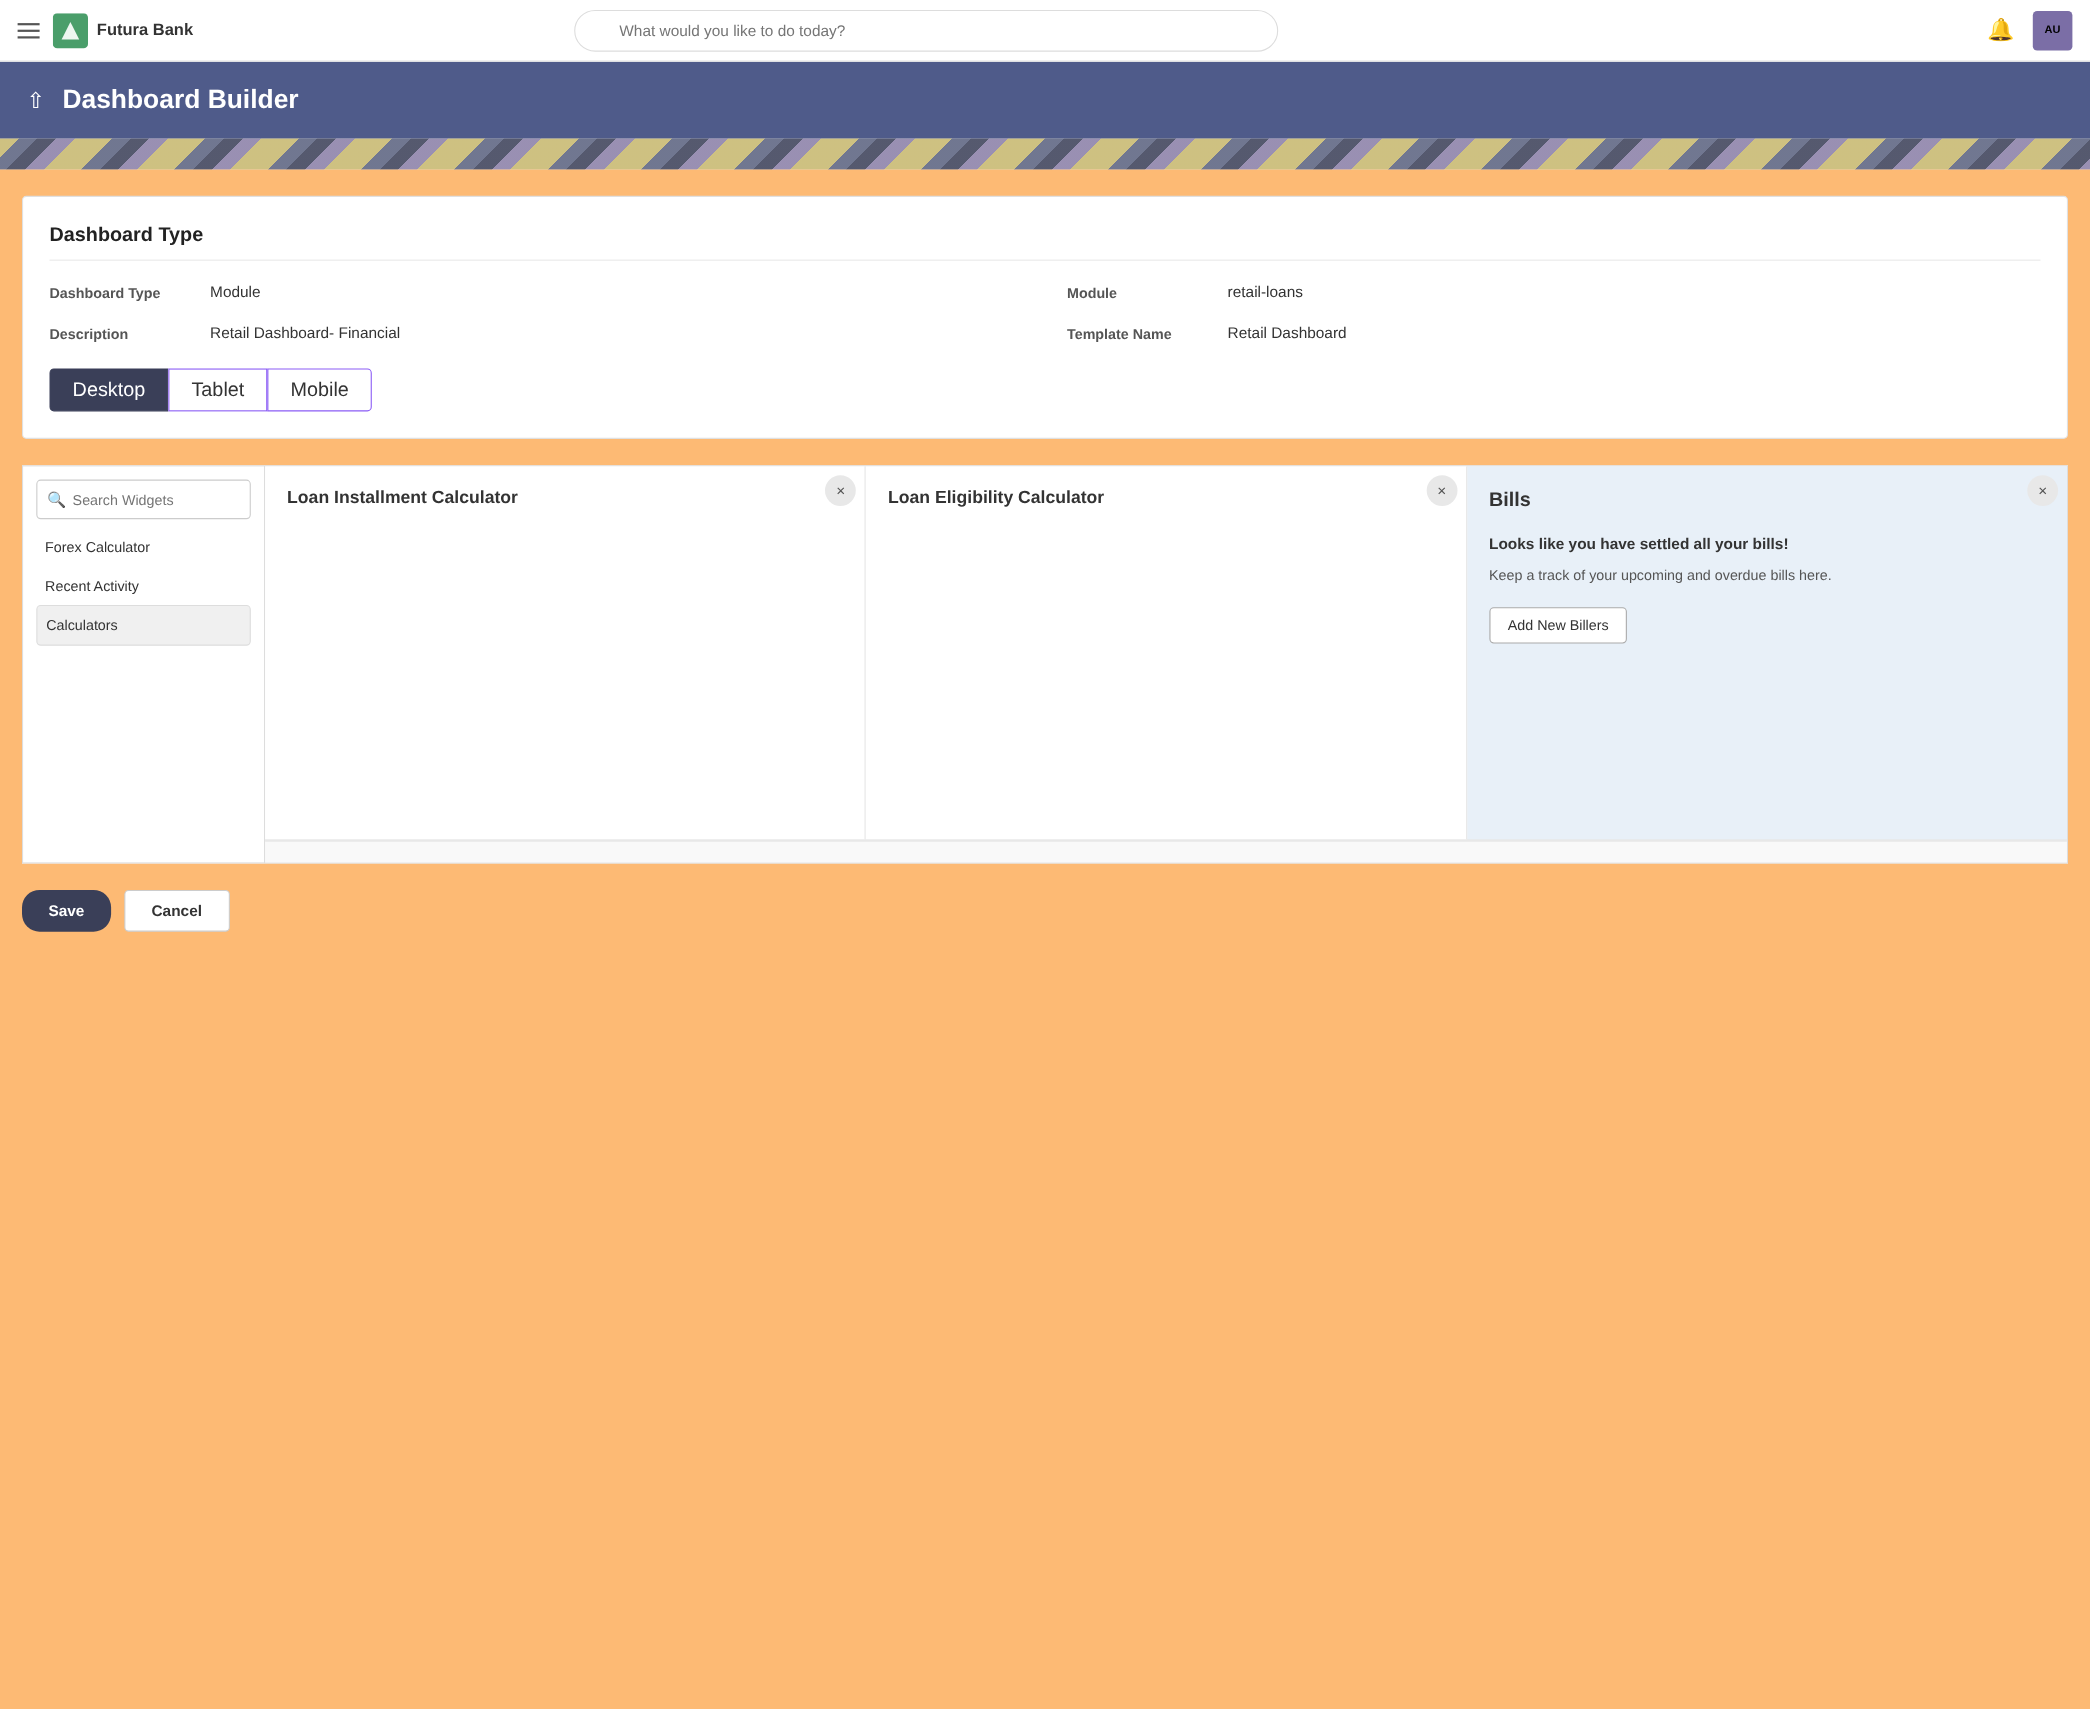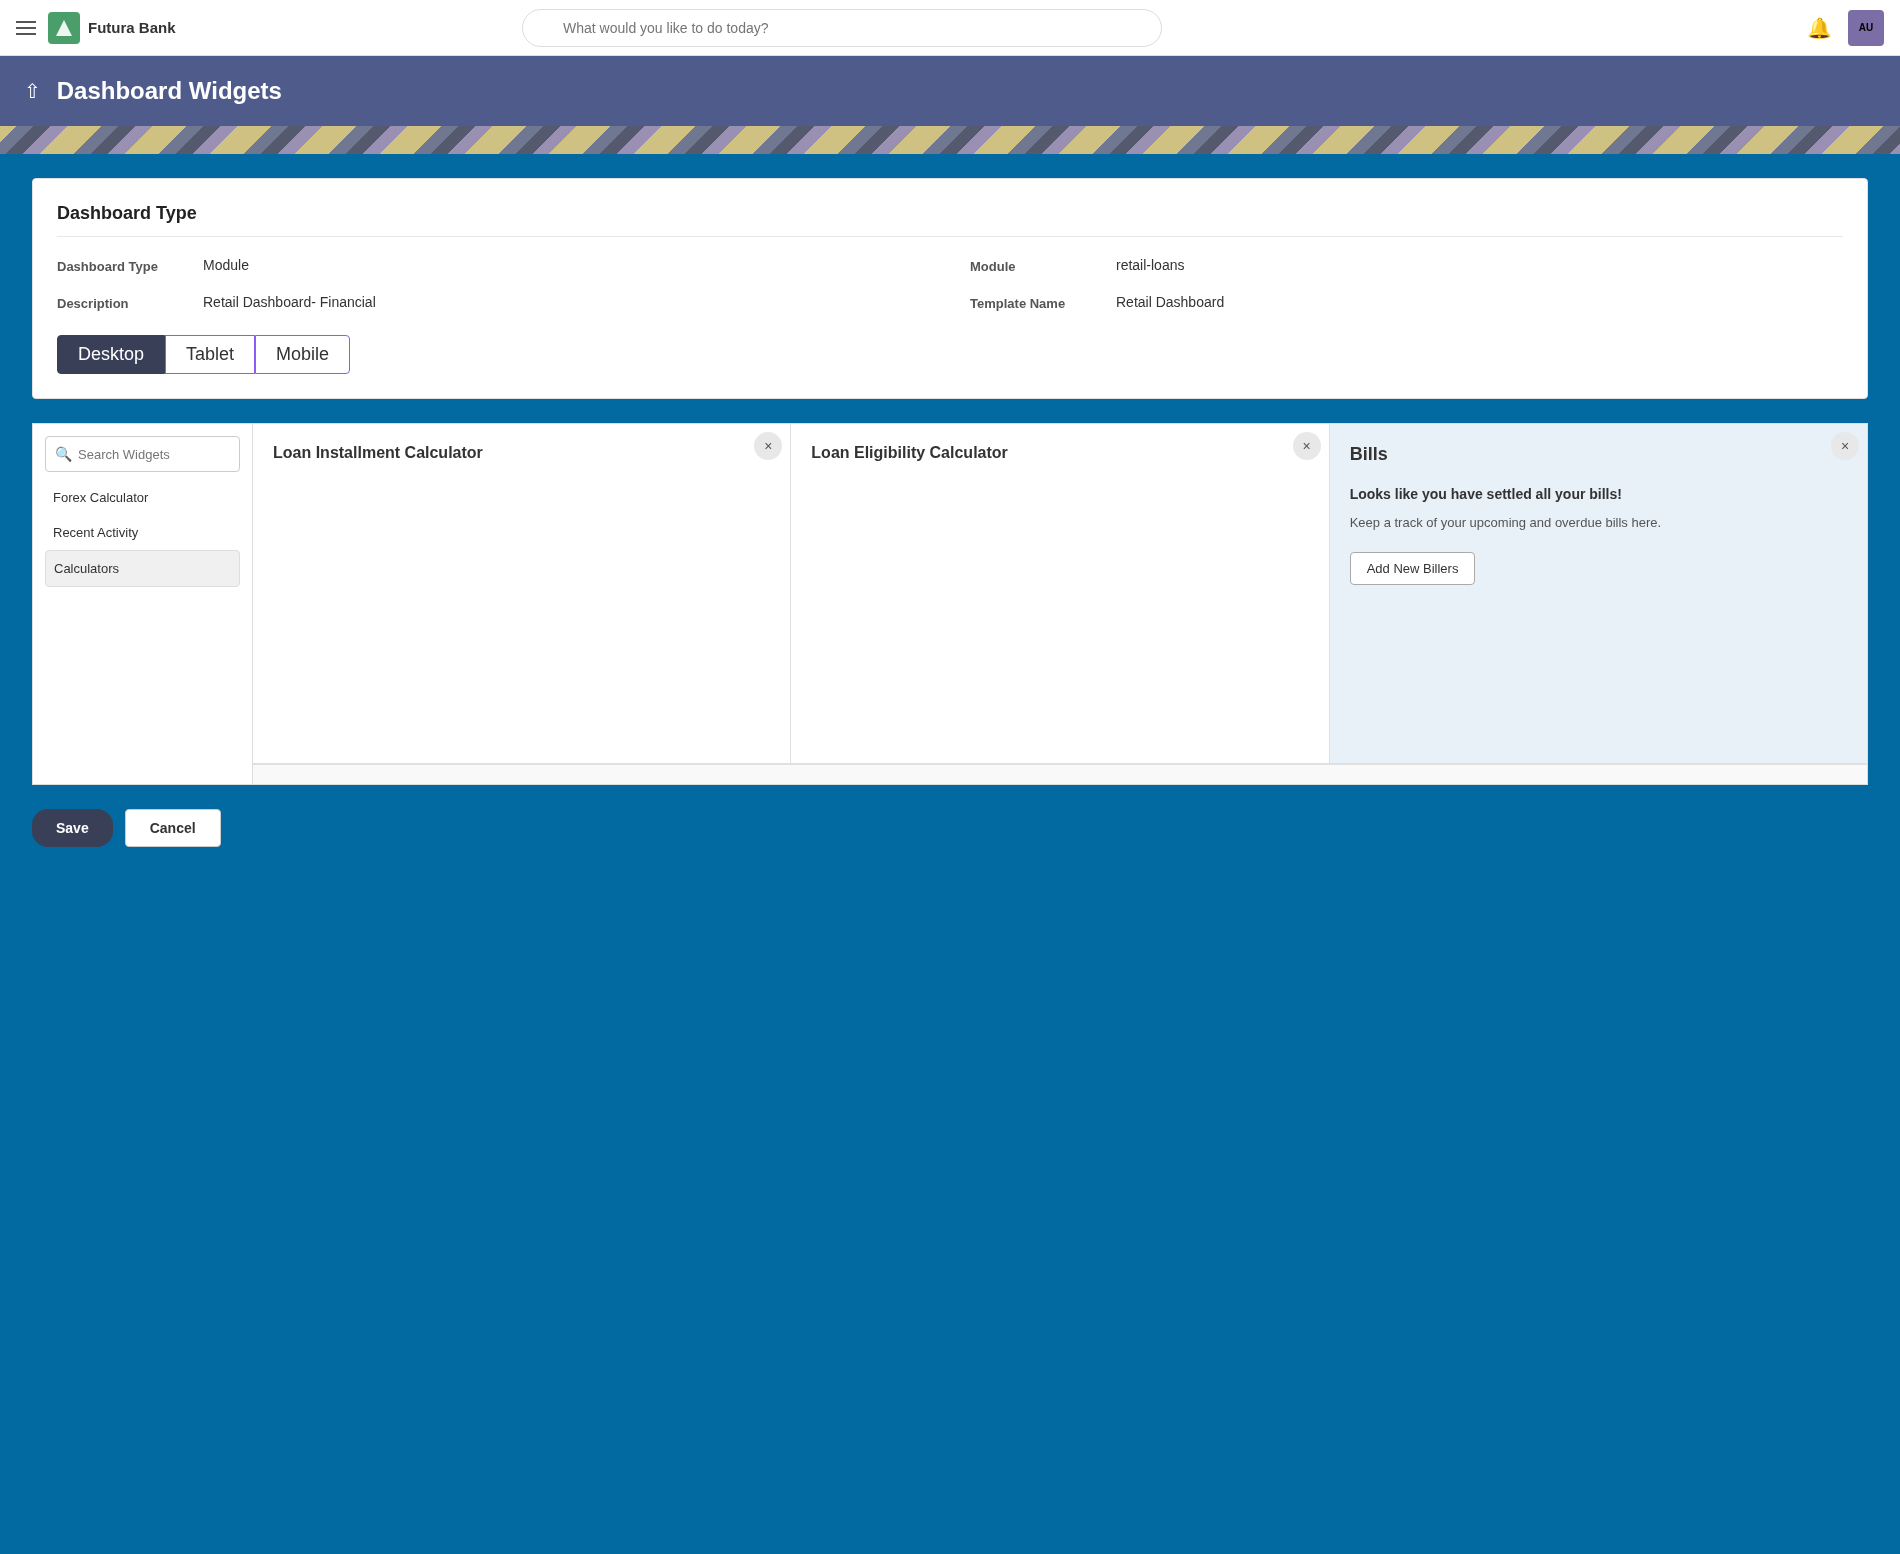--- a/index.html
+++ b/index.html
@@ -125,22 +125,22 @@
         #5a6280 12px, #5a6280 24px,
         #3a3f58 24px, #3a3f58 36px,
         #8a7fa8 36px, #8a7fa8 48px,
         #c8b96e 48px, #c8b96e 60px
       );
       opacity: 0.85;
     }
 
     
     .main-content {
-      padding: 24px 32px;
-      background: #0369a1;
+      padding: 24px 20px;
+      background: #fdba74;
       min-height: calc(100vh - 56px - 70px - 28px);
     }
 
     
     .section-card {
       background: #fff;
       border: 1px solid #e0e0e0;
       border-radius: 4px;
       padding: 24px;
       margin-bottom: 24px;
@@ -405,21 +405,21 @@
     <input type="text" class="search-widgets-input" placeholder="What would you like to do today?" style="">
   </div>
   <div class="topnav-right">
     <span class="bell-icon">🔔</span>
     <div class="avatar">AU</div>
   </div>
 </nav>
 
 <div class="page-header">
   <span class="page-header-up-icon">⇧</span>
-  <h1 class="page-header-title">Dashboard Widgets</h1>
+  <h1 class="page-header-title">Dashboard Builder</h1>
 </div>
 
 <div class="decorative-stripe"></div>
 
 <div class="main-content">
 
   <div class="section-card">
     <div class="section-title">Dashboard Type</div>
     <div class="form-grid">
       <div class="form-field">

